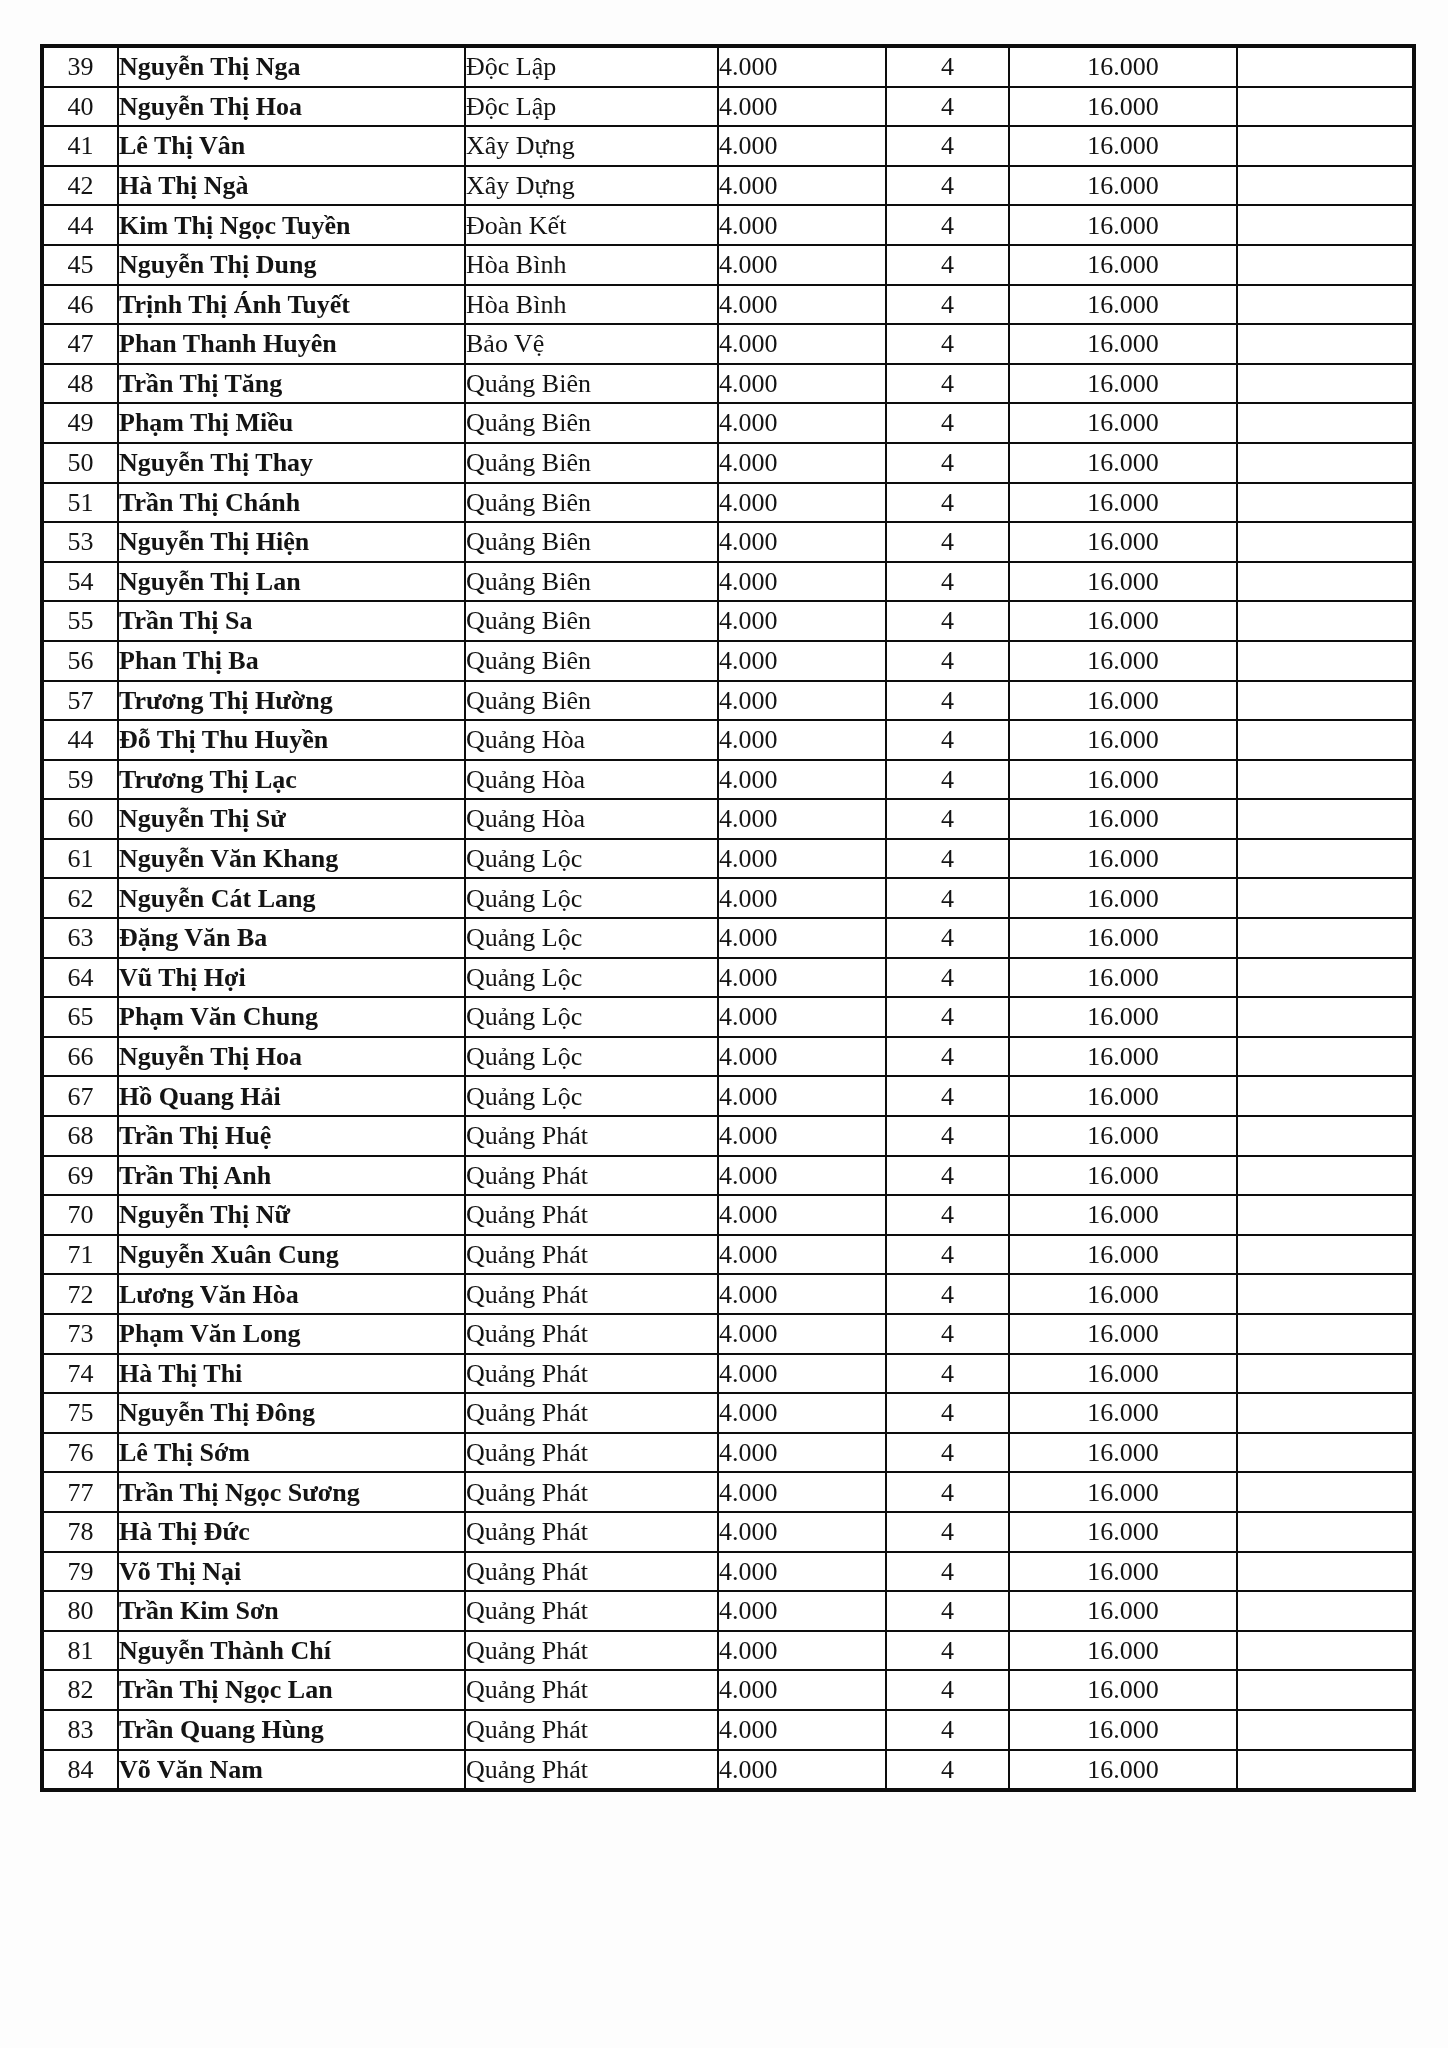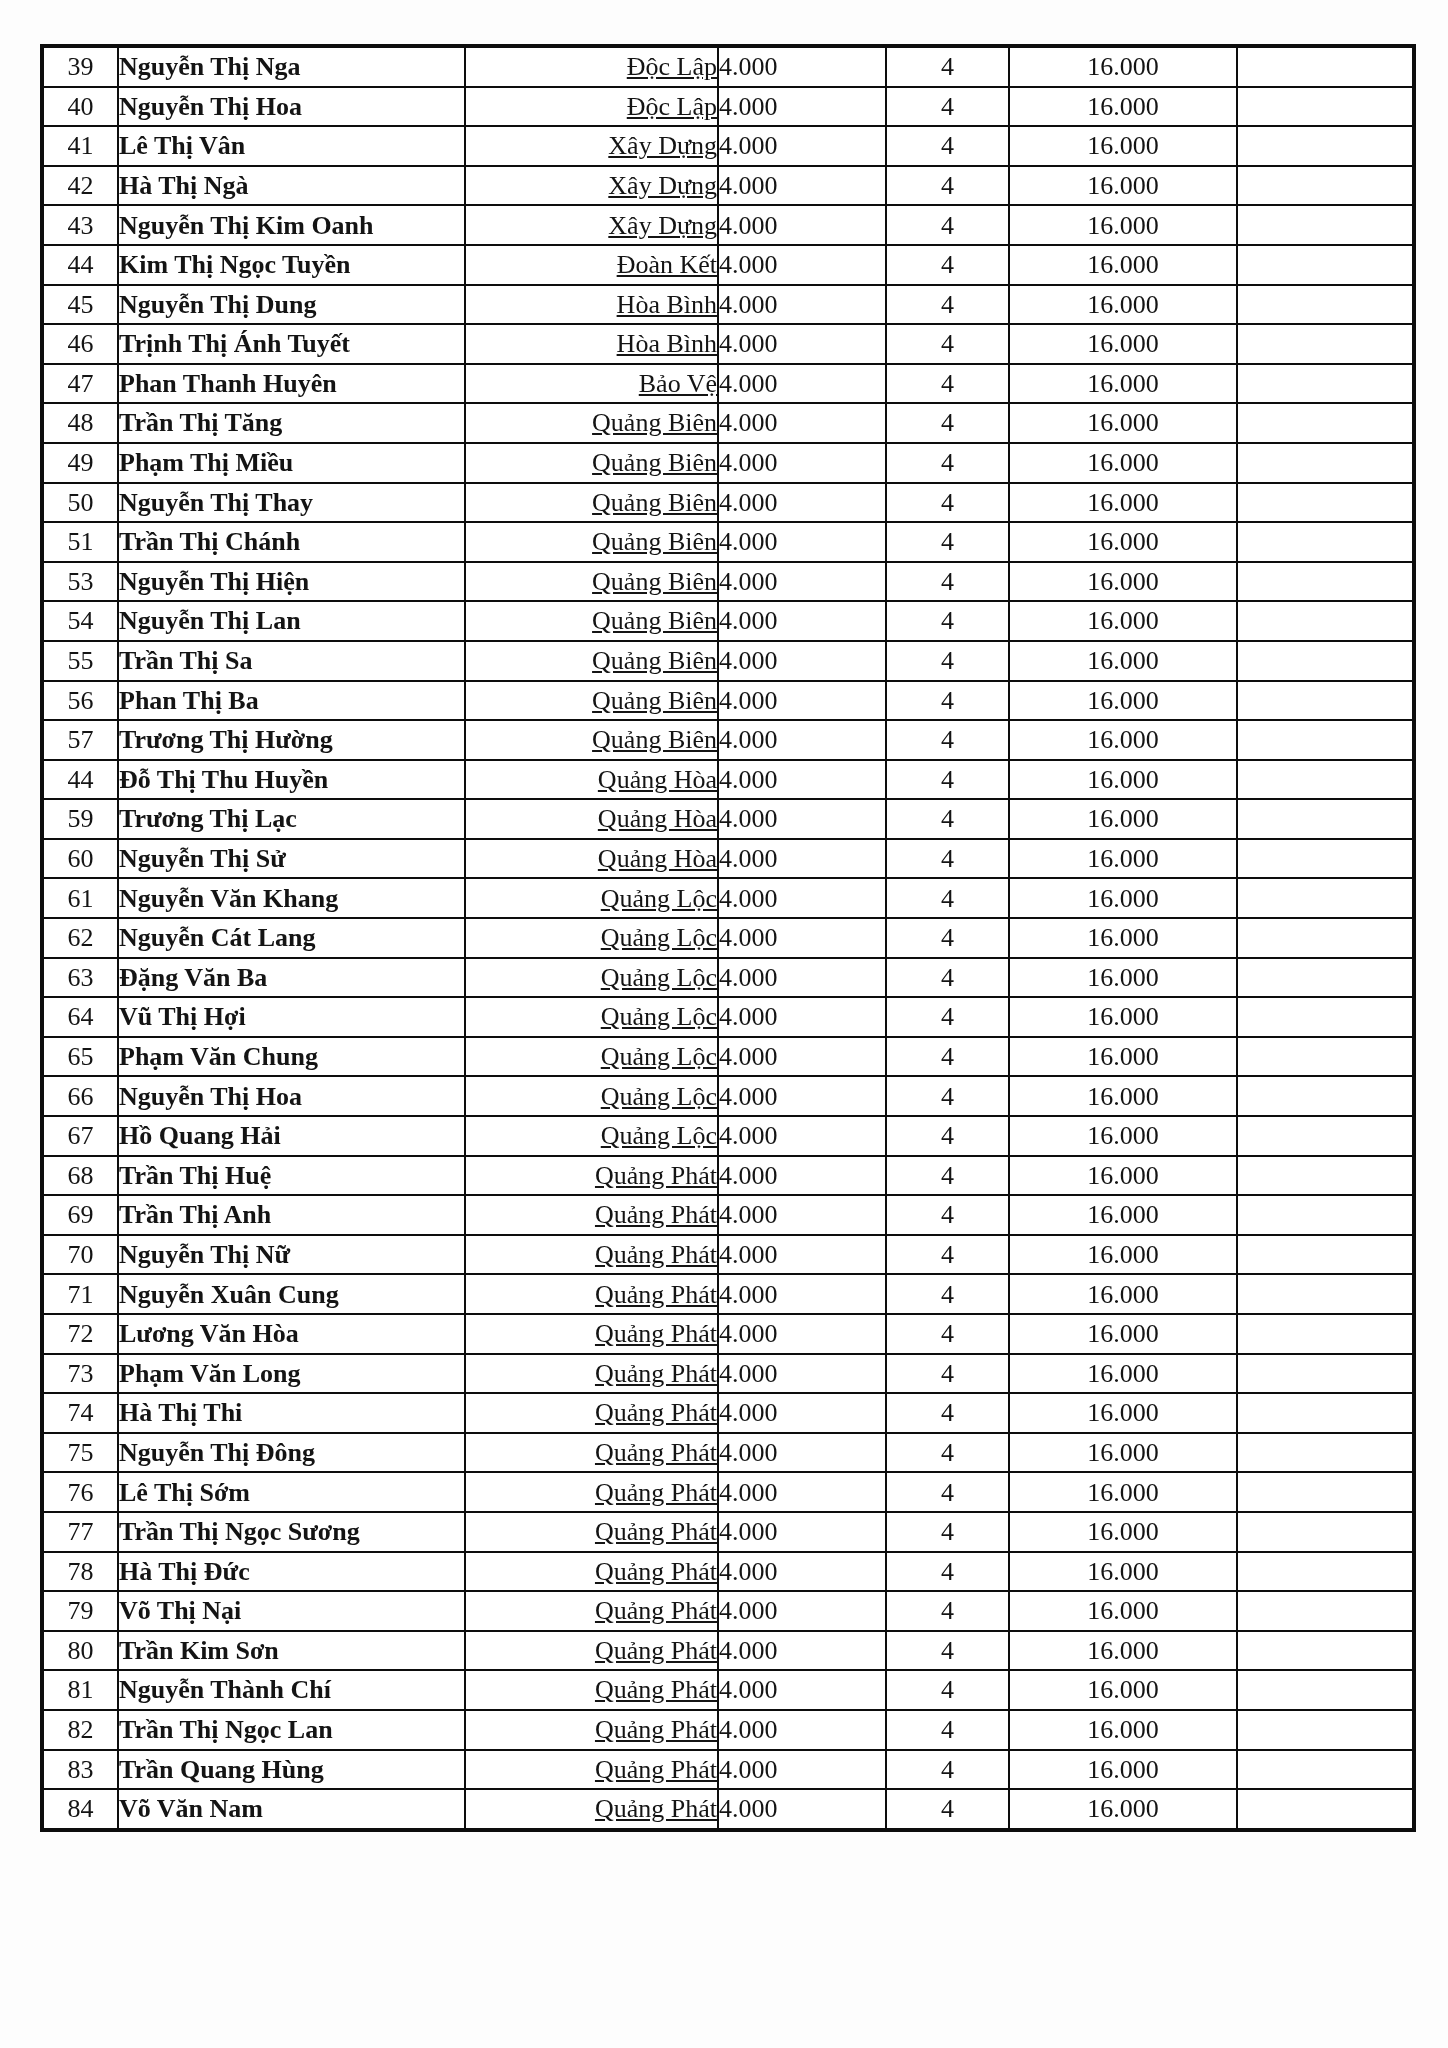--- a/index.html
+++ b/index.html
@@ -32,21 +32,21 @@
     border: 2px solid #0d0d0d;
     height: 37.6px; 
     font-size: 26px;
     line-height: 1.05;
     padding: 0;
     white-space: nowrap;
     overflow: visible;
   }
   td.c-no    { text-align: center; }
   td.c-name  { text-align: left; padding-left: 10px; font-weight: bold; }
-  td.c-group { text-align: right; text-decoration: underline; }
+  td.c-group { text-align: left; }
   td.c-qty   { padding-right: 10px; }
   td.c-n     { text-align: center; }
   td.c-total { text-align: center; margin-top: 21px; }
   td.c-note  { text-align: left; }
 </style>
 </head>
 <body>
 
 <div class="page">
   <table class="roster">
@@ -90,29 +90,20 @@
         <tr>
     <td class="c-no">42</td>
     <td class="c-name">Hà Thị Ngà</td>
     <td class="c-group">Xây Dựng</td>
     <td class="c-qty">4.000</td>
     <td class="c-n">4</td>
     <td class="c-total">16.000</td>
     <td class="c-note"></td>
   </tr>
         <tr>
-    <td class="c-no">43</td>
-    <td class="c-name">Nguyễn Thị Kim Oanh</td>
-    <td class="c-group">Xây Dựng</td>
-    <td class="c-qty">4.000</td>
-    <td class="c-n">4</td>
-    <td class="c-total">16.000</td>
-    <td class="c-note"></td>
-  </tr>
-        <tr>
     <td class="c-no">44</td>
     <td class="c-name">Kim Thị Ngọc Tuyền</td>
     <td class="c-group">Đoàn Kết</td>
     <td class="c-qty">4.000</td>
     <td class="c-n">4</td>
     <td class="c-total">16.000</td>
     <td class="c-note"></td>
   </tr>
         <tr>
     <td class="c-no">45</td>

